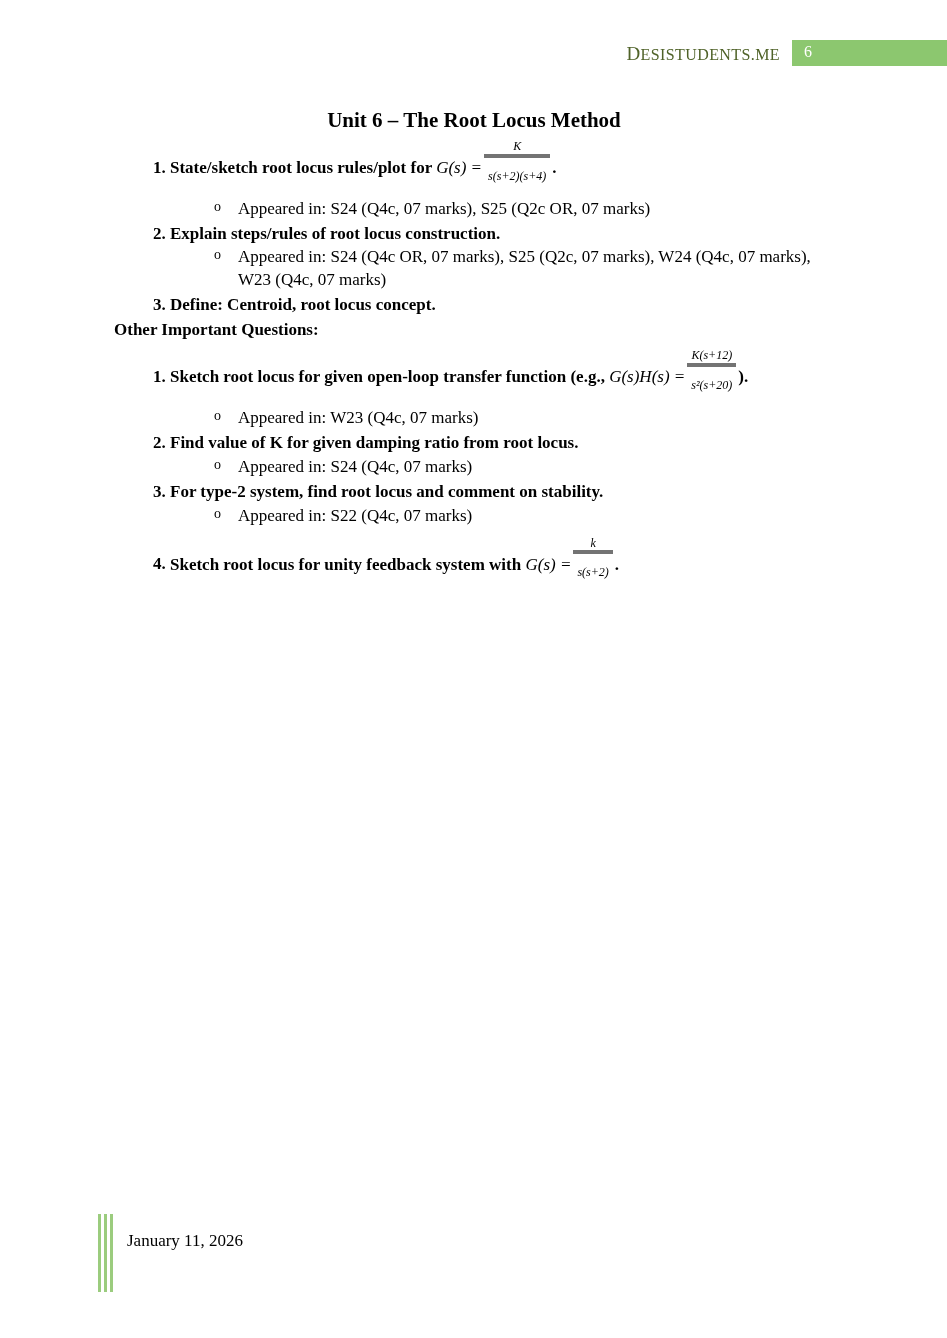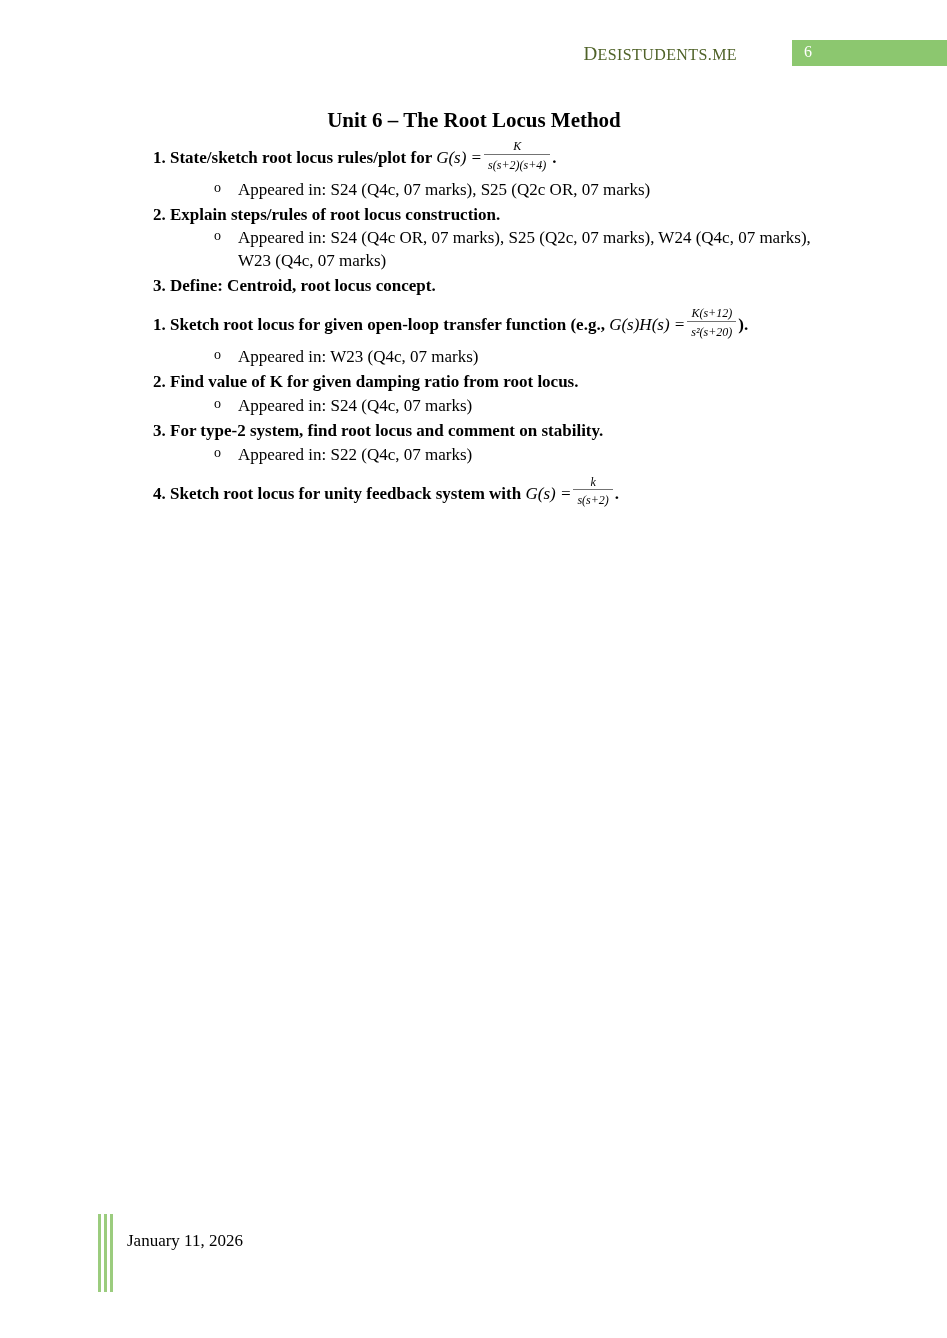--- a/index.html
+++ b/index.html
@@ -24,21 +24,20 @@
     left: 0;
     height: 26px;
   }
   .header-inner {
     position: absolute;
     right: 0;
     top: 0;
     display: flex;
     align-items: stretch;
     height: 26px;
-    gap: 43px;
   }
   .site-name {
     font-family: "Liberation Serif", serif;
     font-size: 16px;
     letter-spacing: 0.4px;
     color: #4f6228;
     padding: 3px 12px 0 0;
     white-space: nowrap;
     font-variant: small-caps;
   }
@@ -128,22 +127,22 @@
     font-style: italic;
     font-weight: normal;
     font-size: 12px;
     line-height: 1.15;
     margin: 0 2px;
     position: relative;
     top: -1px;
   }
   .frac .num { padding: 0 4px; }
   .frac .den {
-    padding: 4px 4px;
-    border-top: 1px solid #737373;
+    padding: 12px 4px;
+    border-top: 4px solid #737373;
   }
 
   
   .footer {
     position: absolute;
     left: 98px;
     bottom: 46px;
     display: flex;
     align-items: flex-start;
     justify-content: flex-end;
@@ -197,20 +196,21 @@
       <span>Explain steps/rules of root locus construction.</span>
       <ul class="app-list">
         <li>Appeared in: S24 (Q4c OR, 07 marks), S25 (Q2c, 07 marks), W24 (Q4c, 07 marks), W23 (Q4c, 07 marks)</li>
       </ul>
     </li>
     <li>
       <span>Define: Centroid, root locus concept.</span>
     </li>
   </ol>
 
+  <div class="section-heading">Other Important Questions:</div>
   <ol class="q-list">
     <li class="loose">
       <span>Sketch root locus for given open-loop transfer function (e.g., </span><span class="math">G(s)H(s) =</span><span class="frac">
           <span class="num">K(s+12)</span>
           <span class="den">s²(s+20)</span>
         </span><span>).</span>
       <ul class="app-list">
         <li>Appeared in: W23 (Q4c, 07 marks)</li>
       </ul>
     </li>

